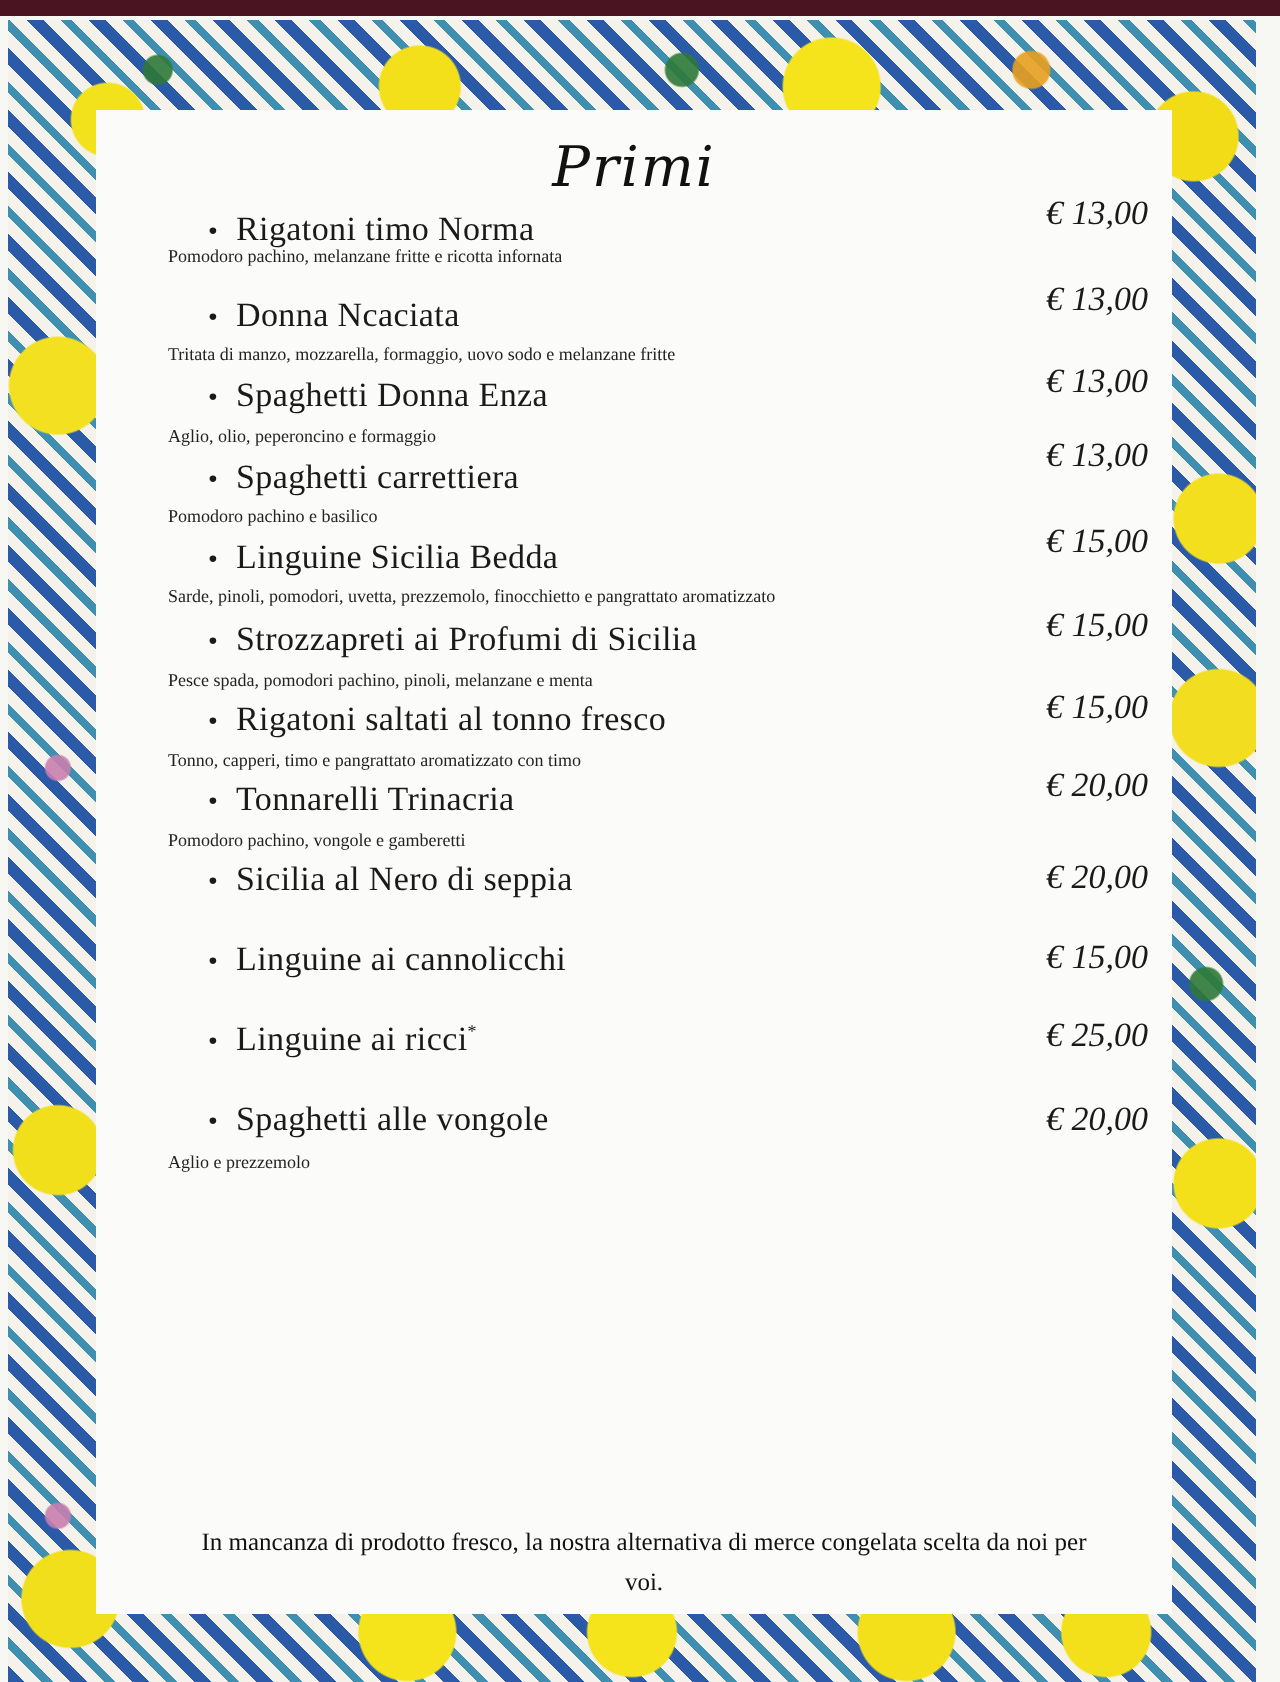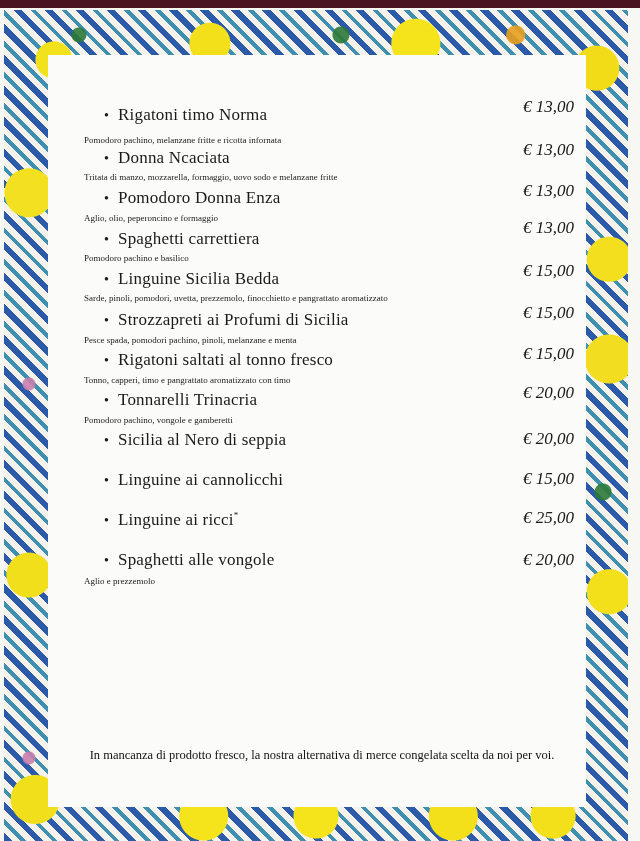--- a/index.html
+++ b/index.html
@@ -65,44 +65,45 @@
       position: absolute; left: 36px; font-size: 9px; white-space: nowrap; color: #222;
     }
     .item-price {
       position: absolute; right: 12px; font-size: 17px; white-space: nowrap; font-style: italic;
     }
 
     .footer {
       position: absolute; left: 30px; right: 20px; top: 690px;
       text-align: center; font-size: 12.5px; line-height: 20px; color: #111;
     }
-    .footer p { margin: 0; }
+    .footer p { margin: 16px; }
   </style>
 </head>
 <body>
 
 <div class="sheet"></div>
 <div class="border-frame"></div>
 
 <div class="content">
+  <div class="title">Primi</div>
 
   <div class="item">
     <div class="item-name" style="top:50px"><span class="bullet">•</span><span>Rigatoni timo Norma</span></div>
     <div class="item-price" style="top:42px">€ 13,00</div>
-    <div class="item-desc" style="top:80px">Pomodoro pachino, melanzane fritte e ricotta infornata</div>
+    <div class="item-desc" style="top:68px">Pomodoro pachino, melanzane fritte e ricotta infornata</div>
   </div>
 
   <div class="item">
     <div class="item-name" style="top:93px"><span class="bullet">•</span><span>Donna Ncaciata</span></div>
     <div class="item-price" style="top:85px">€ 13,00</div>
     <div class="item-desc" style="top:117px">Tritata di manzo, mozzarella, formaggio, uovo sodo e melanzane fritte</div>
   </div>
 
   <div class="item">
-    <div class="item-name" style="top:133px"><span class="bullet">•</span><span>Pomodoro Donna Enza</span></div>
+    <div class="item-name" style="top:133px"><span class="bullet">•</span><span>Spaghetti Donna Enza</span></div>
     <div class="item-price" style="top:126px">€ 13,00</div>
     <div class="item-desc" style="top:158px">Aglio, olio, peperoncino e formaggio</div>
   </div>
 
   <div class="item">
     <div class="item-name" style="top:174px"><span class="bullet">•</span><span>Spaghetti carrettiera</span></div>
     <div class="item-price" style="top:163px">€ 13,00</div>
     <div class="item-desc" style="top:198px">Pomodoro pachino e basilico</div>
   </div>
 

